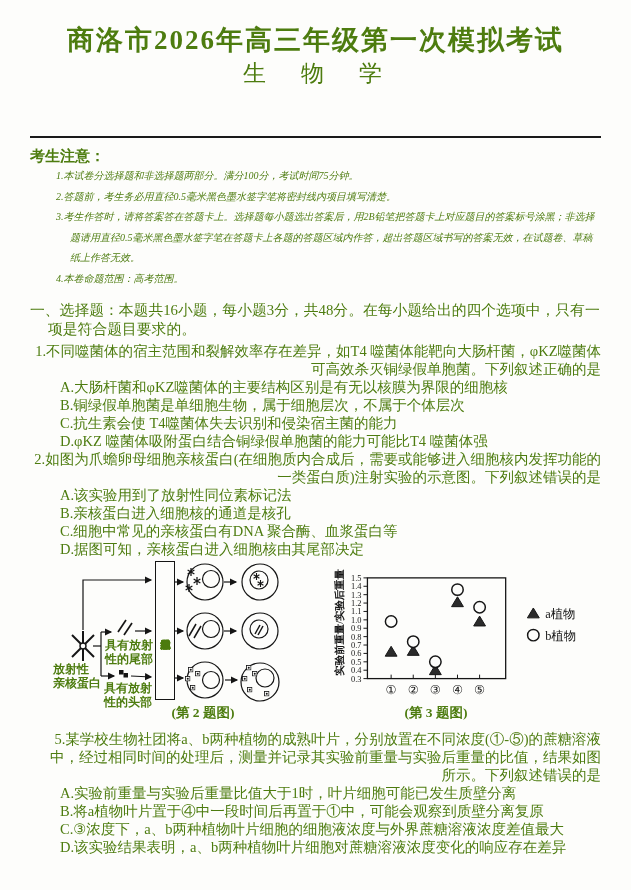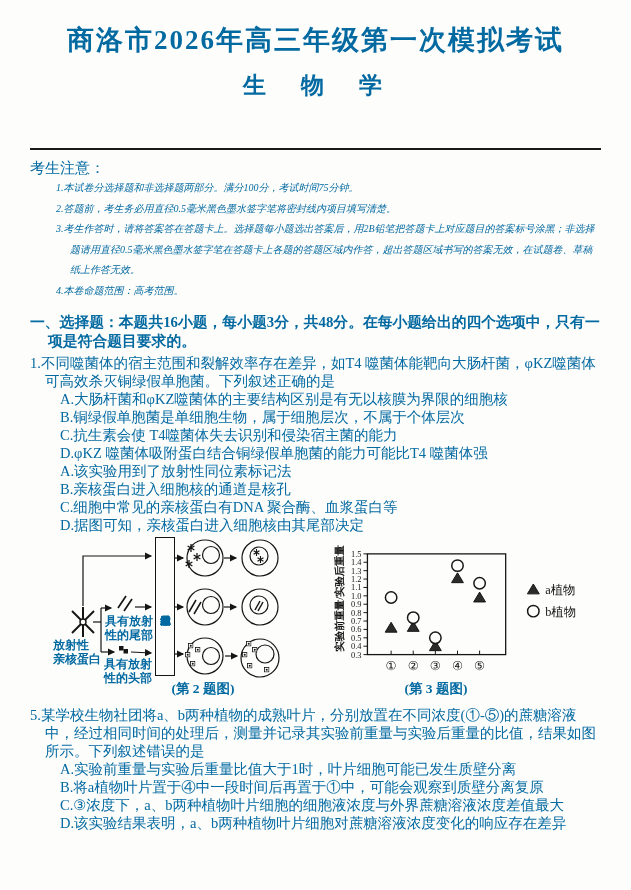--- a/index.html
+++ b/index.html
@@ -1,31 +1,31 @@
 <!DOCTYPE html>
 <html><head>
 <meta charset="utf-8">
 <style>
   html,body{margin:0;padding:0;background:#888;}
   .page{
     position:relative;width:631px;height:890px;margin:0 auto;
-    background:#fdfdfb;color:#0369a1;overflow:hidden;
+    background:#fdfdfb;color:#4d7c0f;overflow:hidden;
     font-family:"Liberation Serif","DejaVu Serif",serif;
     box-sizing:border-box;padding:0 30px;
   }
   .title{margin-top:24px;text-align:center;font-size:27px;font-weight:bold;letter-spacing:2px;line-height:32px;}
-  .subject{margin-top:16px;text-align:center;font-size:23px;font-weight:bold;line-height:28px;letter-spacing:6px;}
+  .subject{margin-top:4px;text-align:center;font-size:23px;font-weight:normal;line-height:28px;letter-spacing:6px;}
   .rule{margin-top:48px;border:none;border-top:2px solid #1a1a1a;height:0;}
   .notice{margin-top:8px;}
-  .notice-head{font-size:15px;font-weight:normal;line-height:20px;}
+  .notice-head{font-size:15px;font-weight:bold;line-height:20px;}
   .notice-item{font-size:10px;font-style:italic;line-height:20.5px;padding-left:40px;text-indent:-14px;}
-  .section-head{margin-top:12px;font-size:14.8px;font-weight:bold;line-height:19px;padding-left:18px;text-indent:-18px;}
+  .section-head{margin-top:12px;font-size:14.8px;font-weight:normal;line-height:19px;padding-left:18px;text-indent:-18px;}
   .question{font-size:14.5px;line-height:18px;}
   .q1{margin-top:3px;}
-  .stem{padding-left:15px;text-indent:-15px;}
+  .stem{padding-left:15px;text-indent:-15px;text-align:right;}
   .opt{margin-left:30px;}
   .figure-row{position:relative;height:172px;}
   .diagram{position:absolute;left:25px;top:0;width:280px;height:172px;}
   .diagram svg{position:absolute;left:0;top:0;}
   .dlabel{position:absolute;font-size:12px;line-height:13.5px;text-align:left;white-space:pre-line;font-weight:bold;}
   .protein-label{left:-2px;top:105px;width:62px;}
   .tail-label{left:50px;top:81px;width:60px;}
   .head-label{left:49px;top:124px;width:60px;}
   .inject-box{
     position:absolute;left:100px;top:3px;width:20px;height:139px;
@@ -61,20 +61,21 @@
 
   <div class="question q1">
     <div class="stem">1.不同噬菌体的宿主范围和裂解效率存在差异，如T4 噬菌体能靶向大肠杆菌，φKZ噬菌体可高效杀灭铜绿假单胞菌。下列叙述正确的是</div>
     <div class="opt">A.大肠杆菌和φKZ噬菌体的主要结构区别是有无以核膜为界限的细胞核</div>
     <div class="opt">B.铜绿假单胞菌是单细胞生物，属于细胞层次，不属于个体层次</div>
     <div class="opt">C.抗生素会使 T4噬菌体失去识别和侵染宿主菌的能力</div>
     <div class="opt">D.φKZ 噬菌体吸附蛋白结合铜绿假单胞菌的能力可能比T4 噬菌体强</div>
   </div>
 
   <div class="question">
+    <div class="stem">2.如图为爪蟾卵母细胞亲核蛋白(在细胞质内合成后，需要或能够进入细胞核内发挥功能的一类蛋白质)注射实验的示意图。下列叙述错误的是</div>
     <div class="opt">A.该实验用到了放射性同位素标记法</div>
     <div class="opt">B.亲核蛋白进入细胞核的通道是核孔</div>
     <div class="opt">C.细胞中常见的亲核蛋白有DNA 聚合酶、血浆蛋白等</div>
     <div class="opt">D.据图可知，亲核蛋白进入细胞核由其尾部决定</div>
   </div>
 
   <div class="figure-row">
 
     <div class="diagram">
       <svg width="280" height="162" viewBox="0 0 280 162">

